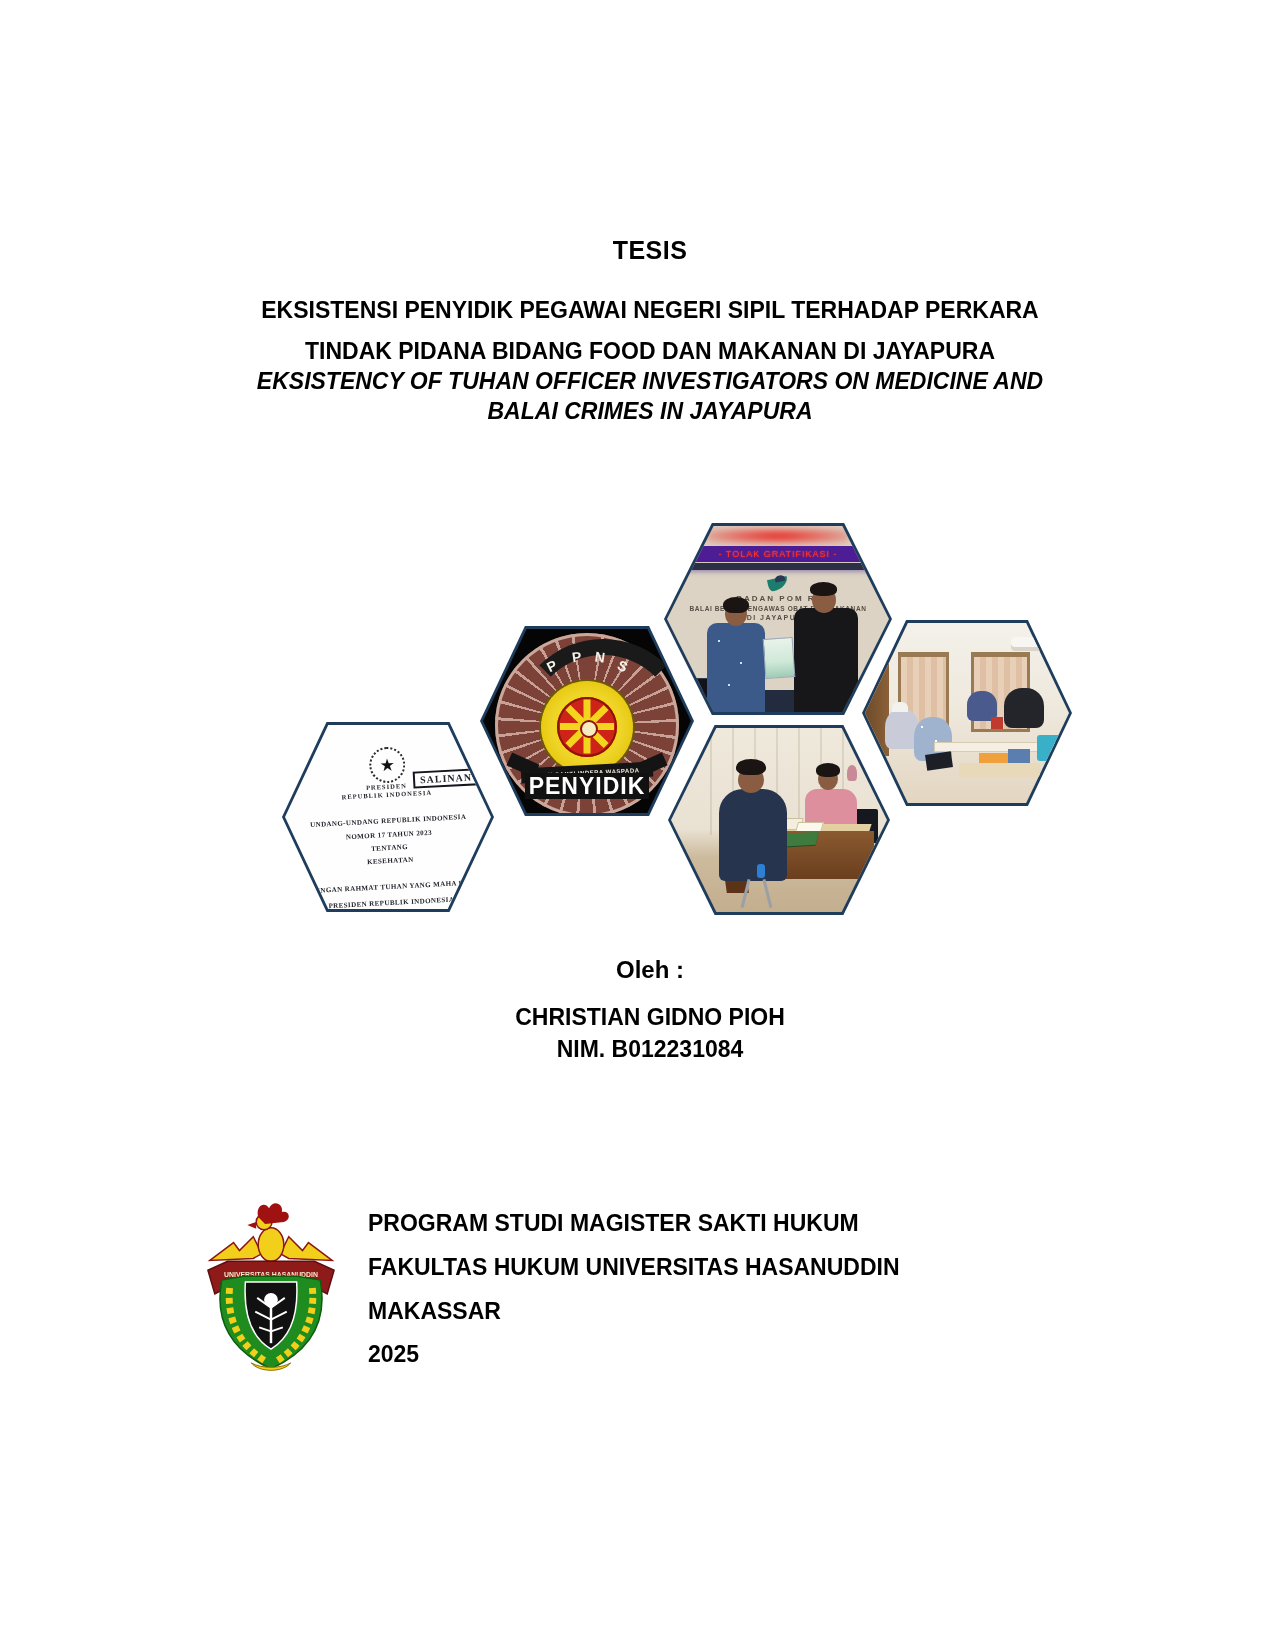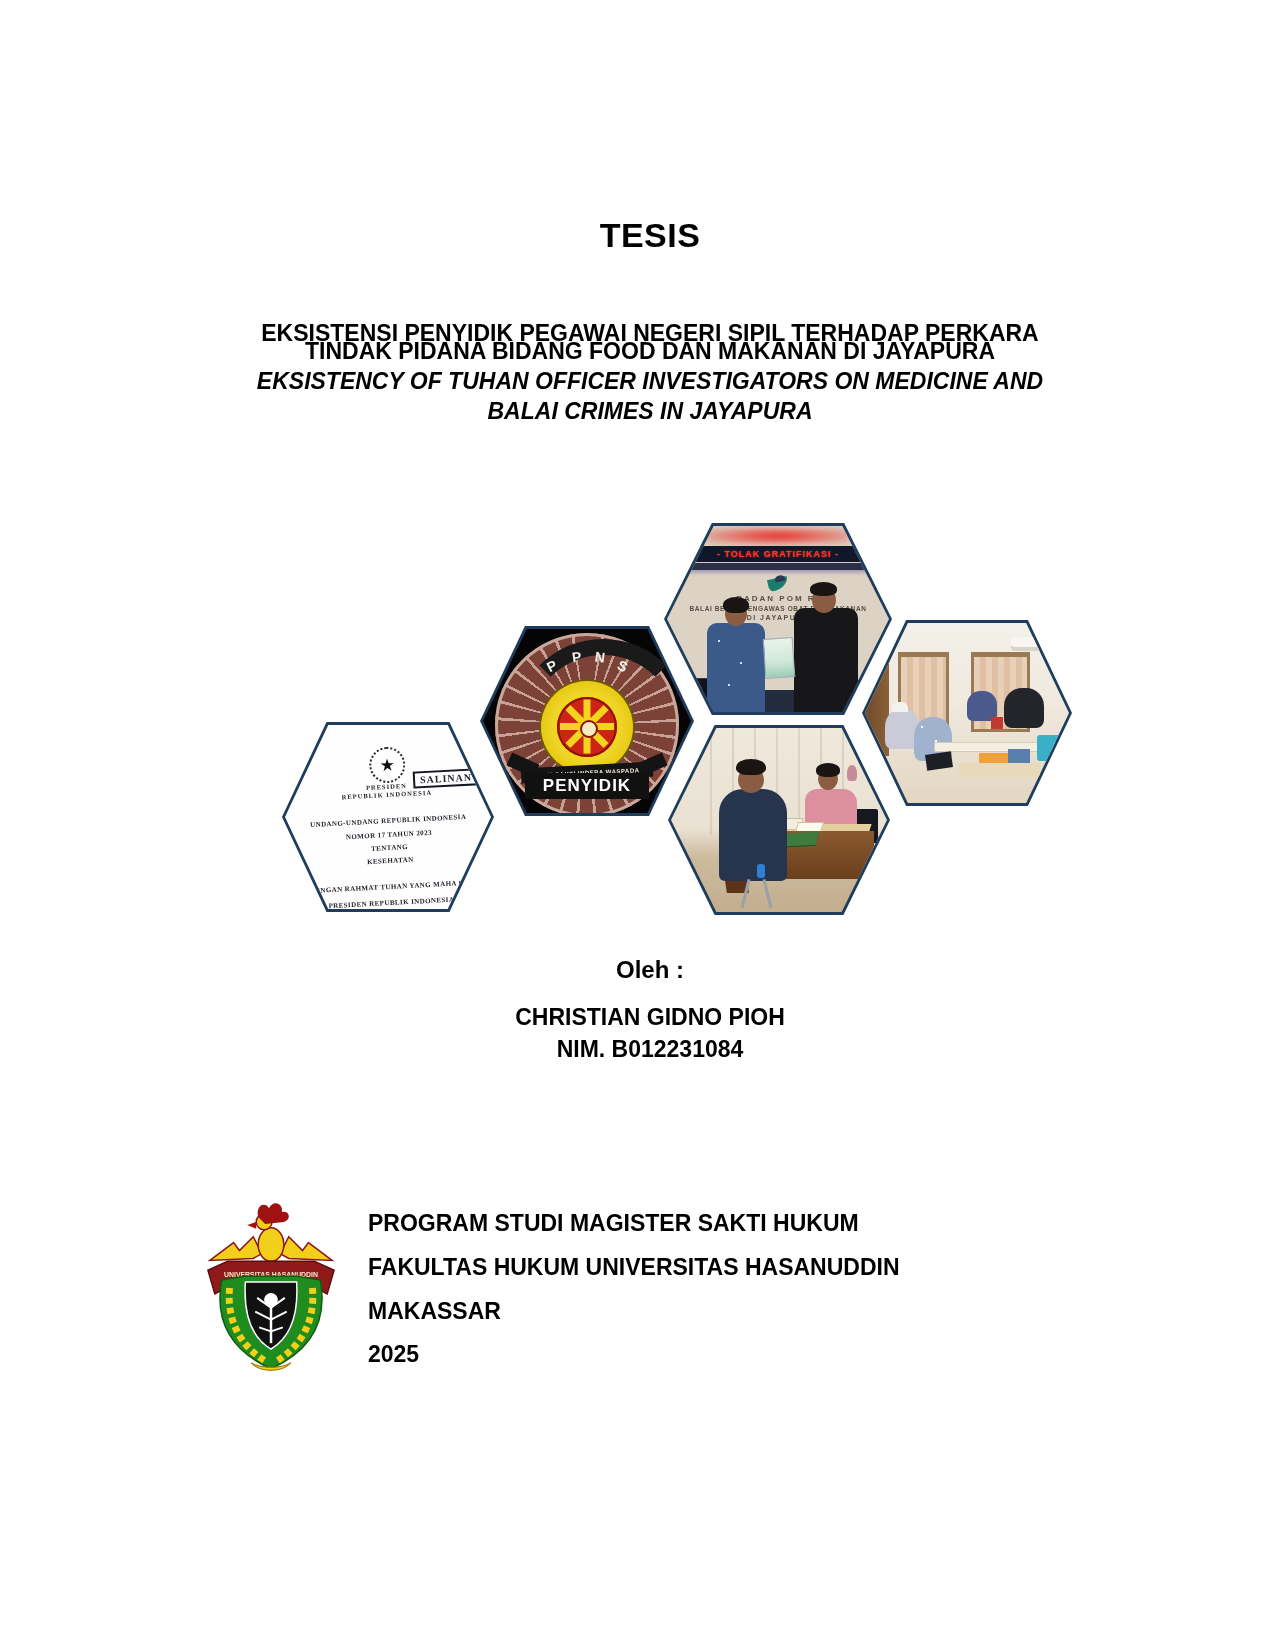--- a/index.html
+++ b/index.html
@@ -3,40 +3,40 @@
 <meta charset="utf-8">
 <style>
   html,body{margin:0;padding:0;}
   body{
     width:1275px;height:1650px;background:#ffffff;position:relative;overflow:hidden;
     font-family:"Liberation Sans", sans-serif;color:#000;
   }
   .abs{position:absolute;}
   
   .ccol{position:absolute;left:25px;right:0;text-align:center;}
-  .tesis{top:216px;font-size:34px;font-weight:bold;letter-spacing:.5px;}
+  .tesis{top:236px;font-size:25px;font-weight:bold;letter-spacing:.5px;}
   .title-line{font-size:23px;font-weight:bold;line-height:30px;}
-  .t1{top:318px;} .t2{top:336px;}
+  .t1{top:295px;} .t2{top:336px;}
   .t3{top:366px;font-style:italic;} .t4{top:396px;font-style:italic;}
   .oleh{top:956px;font-size:24px;font-weight:bold;}
   .author-name{top:1004px;font-size:23px;font-weight:bold;}
   .author-nim{top:1036px;font-size:23px;font-weight:bold;}
   
   .f-line{position:absolute;left:368px;font-size:23px;font-weight:bold;}
   .f1{top:1210px;} .f2{top:1254px;} .f3{top:1298px;} .f4{top:1341px;text-align:center;}
   .uni-logo{position:absolute;left:202px;top:1196px;width:138px;height:180px;}
   
   .hx{position:absolute;clip-path:polygon(21% 0%,79% 0%,100% 50%,79% 100%,21% 100%,0% 50%);background:#1e3d5c;}
   .hx-in{position:absolute;left:3px;top:3px;right:3px;bottom:3px;
          clip-path:polygon(21% 0%,79% 0%,100% 50%,79% 100%,21% 100%,0% 50%);overflow:hidden;}
   
   .wall{background:#ddd3c4;}
   .led-blur{left:18%;top:2px;width:64%;height:16px;background:radial-gradient(ellipse at center,#e8221c 0%,rgba(232,34,28,.45) 55%,rgba(221,211,196,0) 100%);filter:blur(3px);}
-  .led-strip{left:9%;top:20px;width:82%;height:16px;background:#0f172a;display:flex;align-items:center;justify-content:center;
-             color:#ff3326;font-size:9px;font-weight:bold;letter-spacing:1px;white-space:nowrap;text-shadow:0 0 2px #ff3326;}
+  .led-strip{left:9%;top:20px;width:82%;height:16px;background:#4c1d95;display:flex;align-items:center;justify-content:center;
+             color:#ff3326;font-size:9px;font-weight:normal;letter-spacing:1px;white-space:nowrap;text-shadow:0 0 2px #ff3326;}
   .navy-band{left:0;top:37px;width:100%;height:7px;background:#2b3047;box-shadow:0 2px 4px rgba(90,70,160,.5);}
   .pom-swoosh{left:calc(50% - 10px);top:52px;width:20px;height:12px;background:#1c7d6d;border-radius:0 0 90% 20%/0 0 100% 60%;transform:rotate(-12deg);}
   .pom-swoosh:after{content:"";position:absolute;left:8px;top:-2px;width:10px;height:6px;background:#2a3a55;border-radius:50% 50% 0 0;}
   .sign-txt{left:0;width:100%;text-align:center;color:#564e44;font-weight:bold;white-space:nowrap;}
   .sign1{top:68px;font-size:8px;letter-spacing:2px;}
   .sign2{top:79px;font-size:6.5px;letter-spacing:.6px;}
   .sign3{top:88px;font-size:7px;letter-spacing:1.5px;}
   .person{border-radius:10px 10px 0 0;}
   .head{border-radius:50%;background:#8a5c42;}
   .hair{border-radius:50% 50% 40% 40%;background:#1a1512;}
@@ -53,21 +53,21 @@
   .ppns-letter{color:#f5f2ea;font-weight:bold;font-size:14px;}
   .flower{left:calc(50% - 46px);top:52px;width:92px;height:92px;border-radius:50%;
           background:radial-gradient(circle,#f5e24a 0 30%,#e8c90f 72%,#b89a08 100%);box-shadow:0 0 0 2px #6b5a06;}
   .flower-red{left:calc(50% - 30px);top:68px;width:60px;height:60px;border-radius:50%;background:#ce2418;box-shadow:0 0 0 3px #f2d51c, inset 0 0 0 2px #8e130c;}
   .spoke{left:calc(50% - 27px);top:94px;width:54px;height:7px;background:#f2d51c;}
   .hubdot{left:calc(50% - 7px);top:91px;width:14px;height:14px;border-radius:50%;background:#f7ecc0;border:2px solid #8e130c;}
   .ribbon{left:calc(50% - 66px);top:136px;width:132px;height:15px;background:#141414;transform:rotate(-3deg);
           display:flex;align-items:center;justify-content:center;color:#efe9da;font-size:6px;font-weight:bold;letter-spacing:.5px;white-space:nowrap;}
   .ribbon-tail{width:30px;height:14px;background:#141414;}
   .penyidik{left:calc(50% - 62px);bottom:14px;width:124px;height:26px;background:#111;
-            display:flex;align-items:center;justify-content:center;color:#fff;font-weight:bold;font-size:17px;letter-spacing:1px;}
+            display:flex;align-items:center;justify-content:center;color:#fff;font-weight:bold;font-size:23px;letter-spacing:1px;}
   
   .doc-bg{background:#fefefe;font-family:"Liberation Serif", serif;color:#23232c;}
   .doc-rot{position:absolute;left:0;top:0;width:100%;height:100%;transform:rotate(-3deg);}
   .doc-emblem{left:calc(50% - 16px);top:22px;width:32px;height:32px;border-radius:50%;border:2px dotted #2a2a2a;
               display:flex;align-items:center;justify-content:center;font-size:17px;color:#111;}
   .doc-head{left:0;width:100%;text-align:center;font-weight:bold;white-space:nowrap;}
   .dh1{top:58px;font-size:6.5px;letter-spacing:1px;}
   .dh2{top:66px;font-size:6.5px;letter-spacing:1px;}
   .salinan{right:10px;top:48px;border:2px solid #15151d;padding:1px 5px;font-weight:bold;font-size:10px;letter-spacing:1px;background:#fff;}
   .doc-line{left:0;width:100%;text-align:center;font-weight:bold;font-size:7px;letter-spacing:.4px;white-space:nowrap;}

